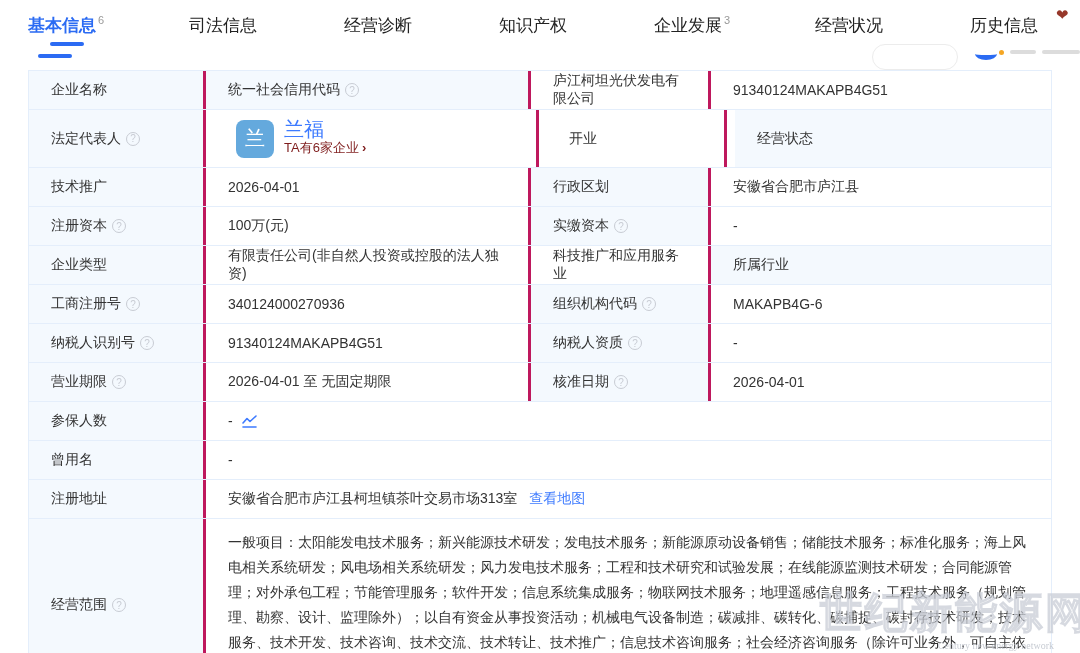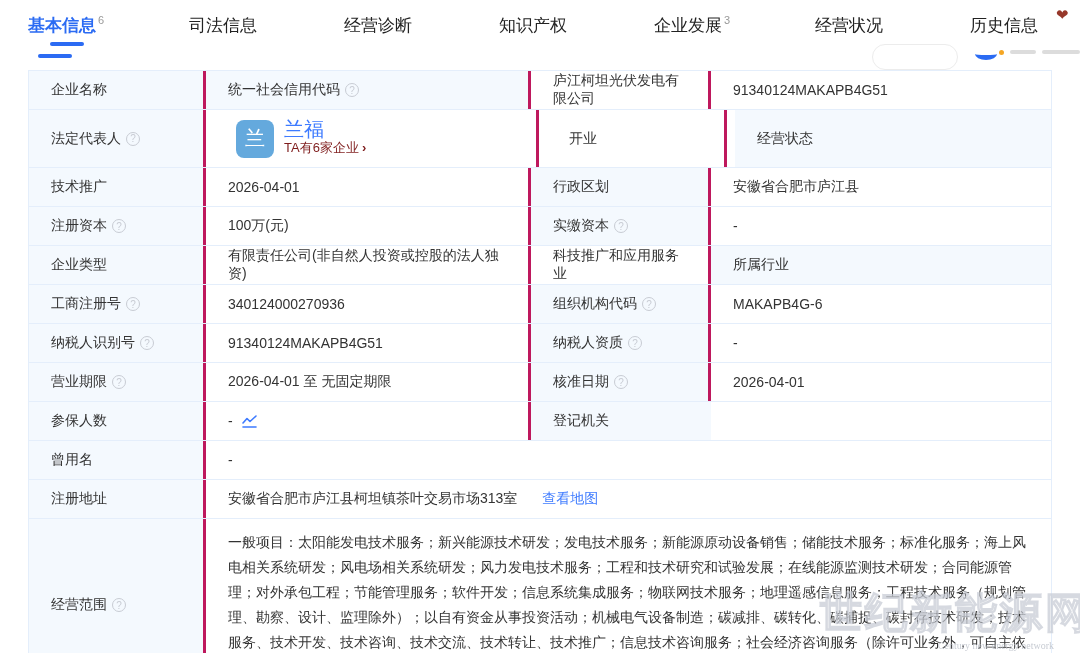--- a/index.html
+++ b/index.html
@@ -40,21 +40,21 @@
   .tr.span2 { grid-template-columns:177px 1fr; }
   .td { display:flex; align-items:center; padding:0 22px; border-right:3px solid #be185d; }
   .td:last-child { border-right:none; }
   .lbl { background:#f4f9fe; color:#333; }
   .tall { min-height:58px;gap:8px; }
   .q { display:inline-flex; align-items:center; justify-content:center;
        width:14px; height:14px; margin-left:5px; border:1px solid #c8ccd4;
        border-radius:50%; color:#c8ccd4; font-size:10px; flex:0 0 auto; }
   .q::before { content:"?"; }
   .link { color:#3e7bff; cursor:pointer; }
-  .map-link { margin-left:25px; }
+  .map-link { margin-left:12px; }
   .dash-gap { margin-right:8px; }
   .chart-ico { width:17px; height:15px; cursor:pointer; }
   .chart-ico polyline, .chart-ico line { fill:none; stroke:#3e7bff; stroke-width:1.6;
        stroke-linecap:round; stroke-linejoin:round; }
 
   
   .rep { display:flex; align-items:center; gap:10px; }
   .avatar { width:38px; height:38px; border-radius:8px; background:#64a9dd;
             color:#fff; font-size:20px; display:flex; align-items:center;
             justify-content:center; cursor:pointer; }
@@ -252,23 +252,20 @@
       <div class="td lbl">
           <span>参保人数</span>
         </div>
       <div class="td val">
         <span class="dash-gap">-</span>
         <svg class="chart-ico" viewBox="0 0 17 15">
             <polyline points="2,9 6,4.5 9,7.5 15,2"></polyline>
             <line x1="2" y1="13" x2="15" y2="13"></line>
           </svg>
       </div>
-      <div class="td lbl">
-          <span>登记机关</span>
-        </div>
     </div>
 
     <div class="tr span2">
       <div class="td lbl">
           <span>曾用名</span>
         </div>
       <div class="td val">
           <span>-</span>
         </div>
     </div>

